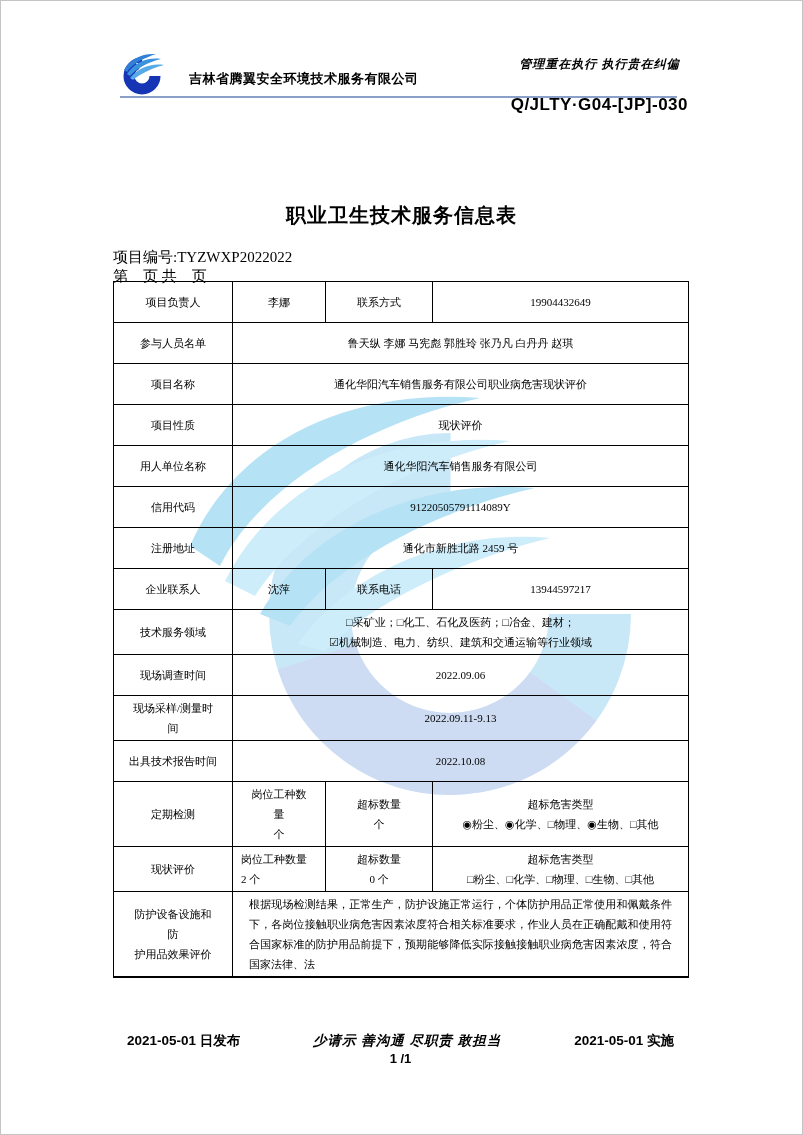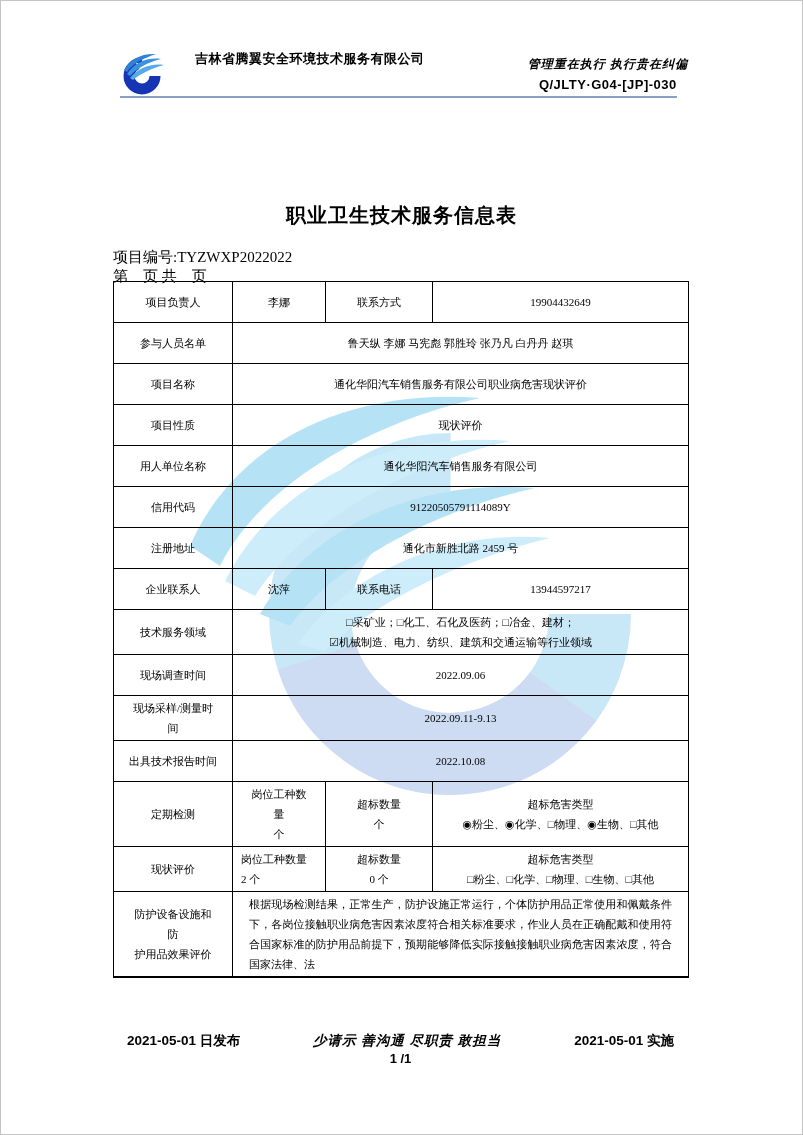--- a/index.html
+++ b/index.html
@@ -13,26 +13,26 @@
   }
   html,body{margin:0;padding:0;background:#ffffff;}
   .page{
     position:relative; width:803px; height:1135px; background:#fff;
     box-shadow:inset 0 0 0 1px #c4c4c4; overflow:hidden;
     font-family:var(--serif); color:var(--ink);
   }
   
   .doc-header{position:absolute; left:116px; top:50px; width:572px;
     display:flex; justify-content:space-between; align-items:flex-start;}
-  .brand{display:flex; gap:24px;}
+  .brand{display:flex; align-items:flex-end; gap:18px;}
   .brand svg{display:block;}
   .company-name{font-family:var(--sans); font-weight:bold; font-size:13px; padding-bottom:8px; letter-spacing:0.5px;}
   .codes{text-align:center; font-family:var(--sans); font-weight:bold; padding-top:6px;}
   .slogan{font-style:italic; font-size:12px; letter-spacing:1px;}
-  .doc-code{font-size:13px; letter-spacing:0.5px; margin-top:4px;}
+  .doc-code{font-size:17px; letter-spacing:0.5px; margin-top:22px;}
   .header-rule{position:absolute; left:120px; top:96px; width:557px; height:2px; background:var(--rule);}
   
   .form-title{position:absolute; left:0; top:202px; width:100%; margin:0; text-align:center;
     font-family:var(--sans); font-weight:bold; font-size:20px; letter-spacing:1px;}
   .meta-row{position:absolute; left:113px; top:248px; width:575px;
     display:flex; justify-content:space-between; font-size:15px;flex-direction:column;}
   
   .watermark{position:absolute; left:150px; top:386px; z-index:0; opacity:0.8;}
   
   .table-wrap{position:absolute; left:113px; top:281px; width:575px;}

